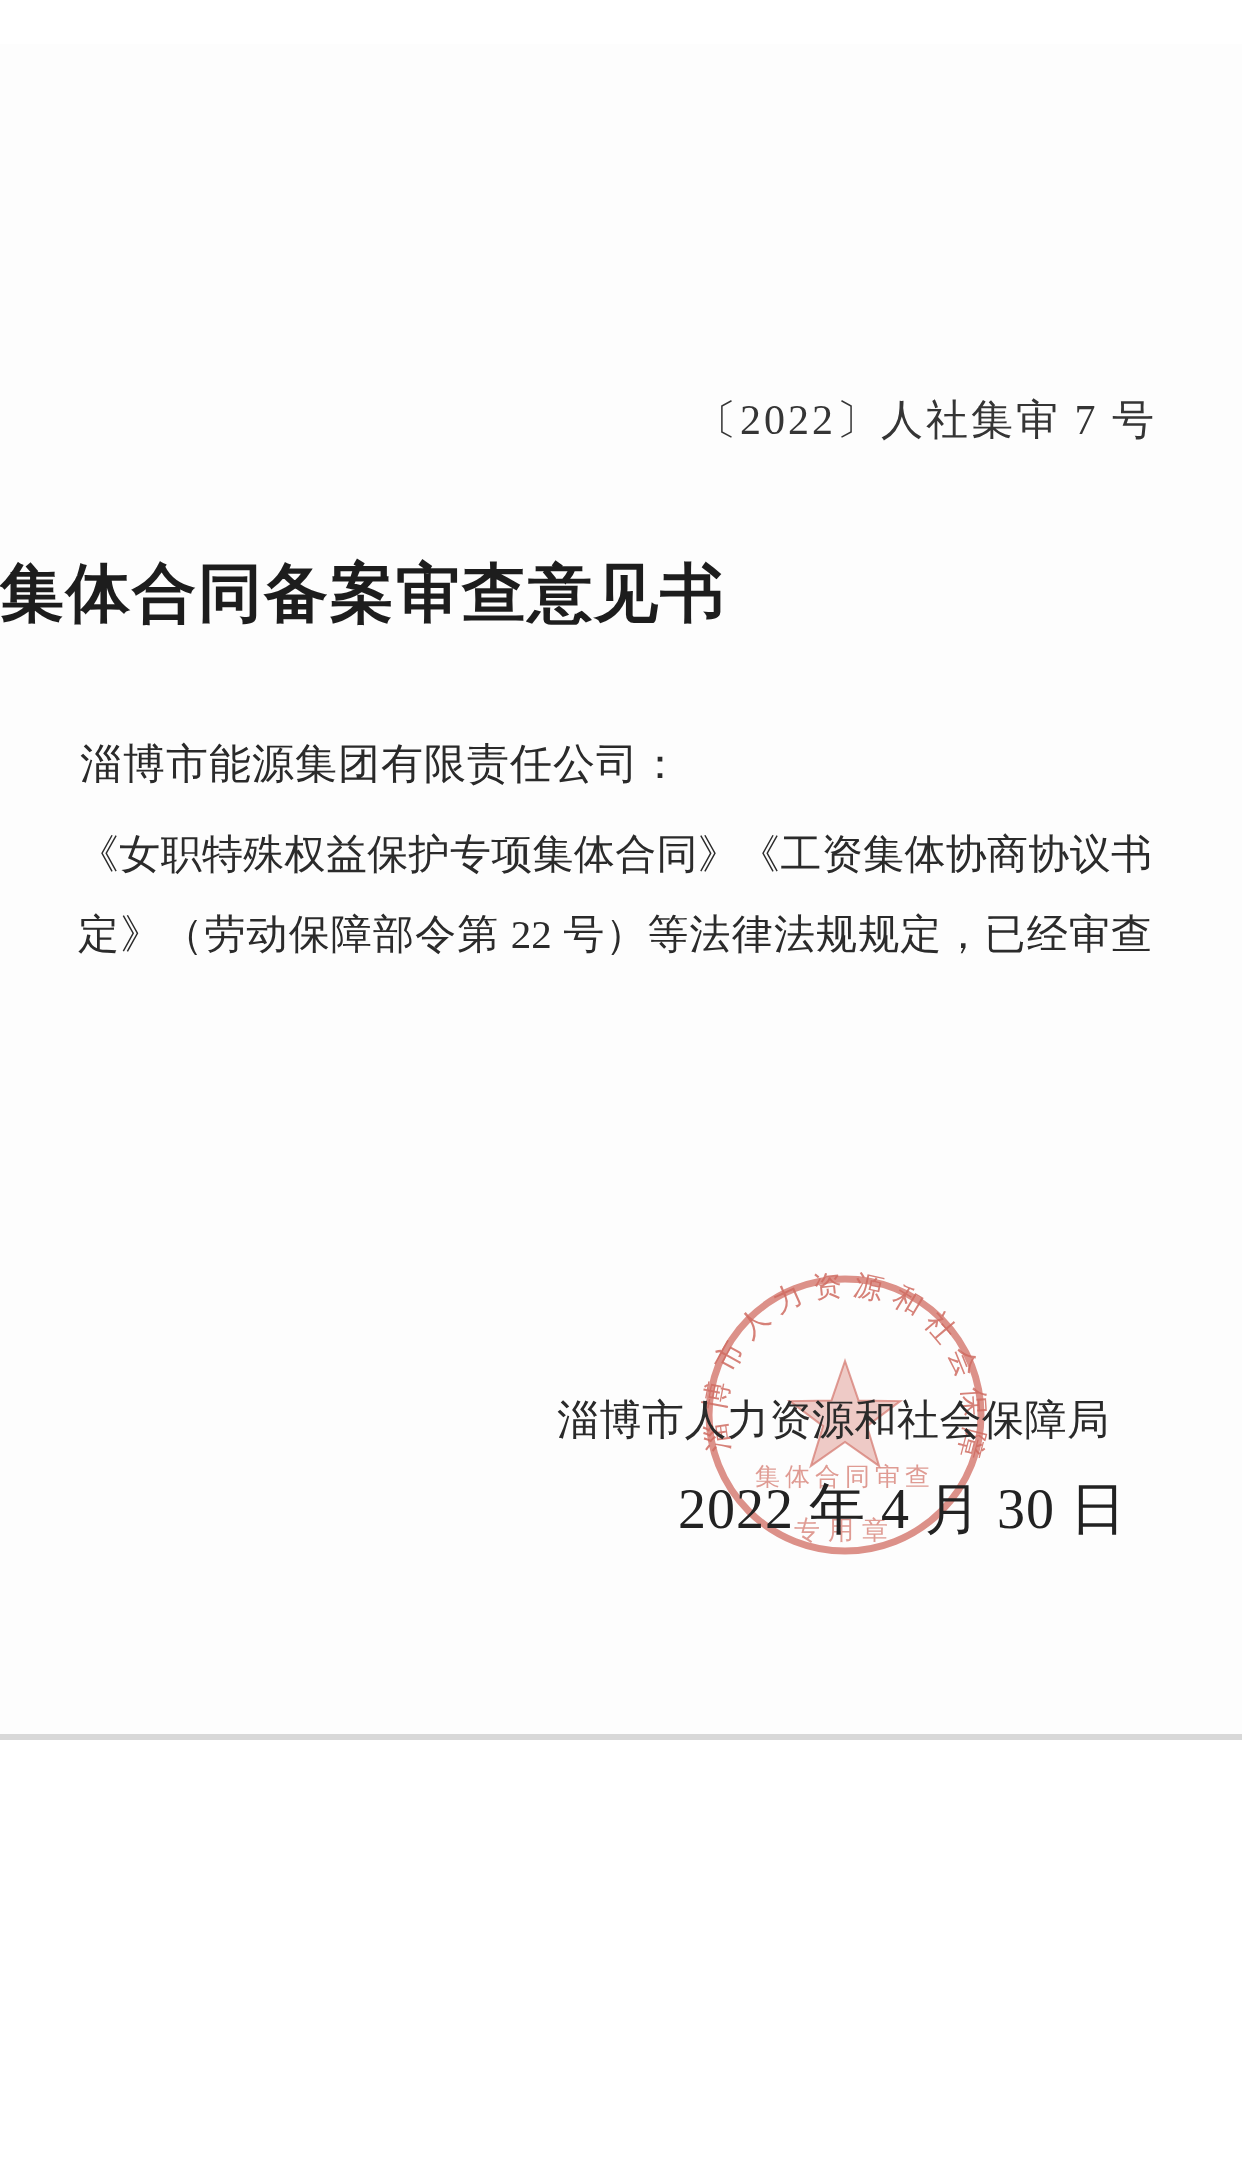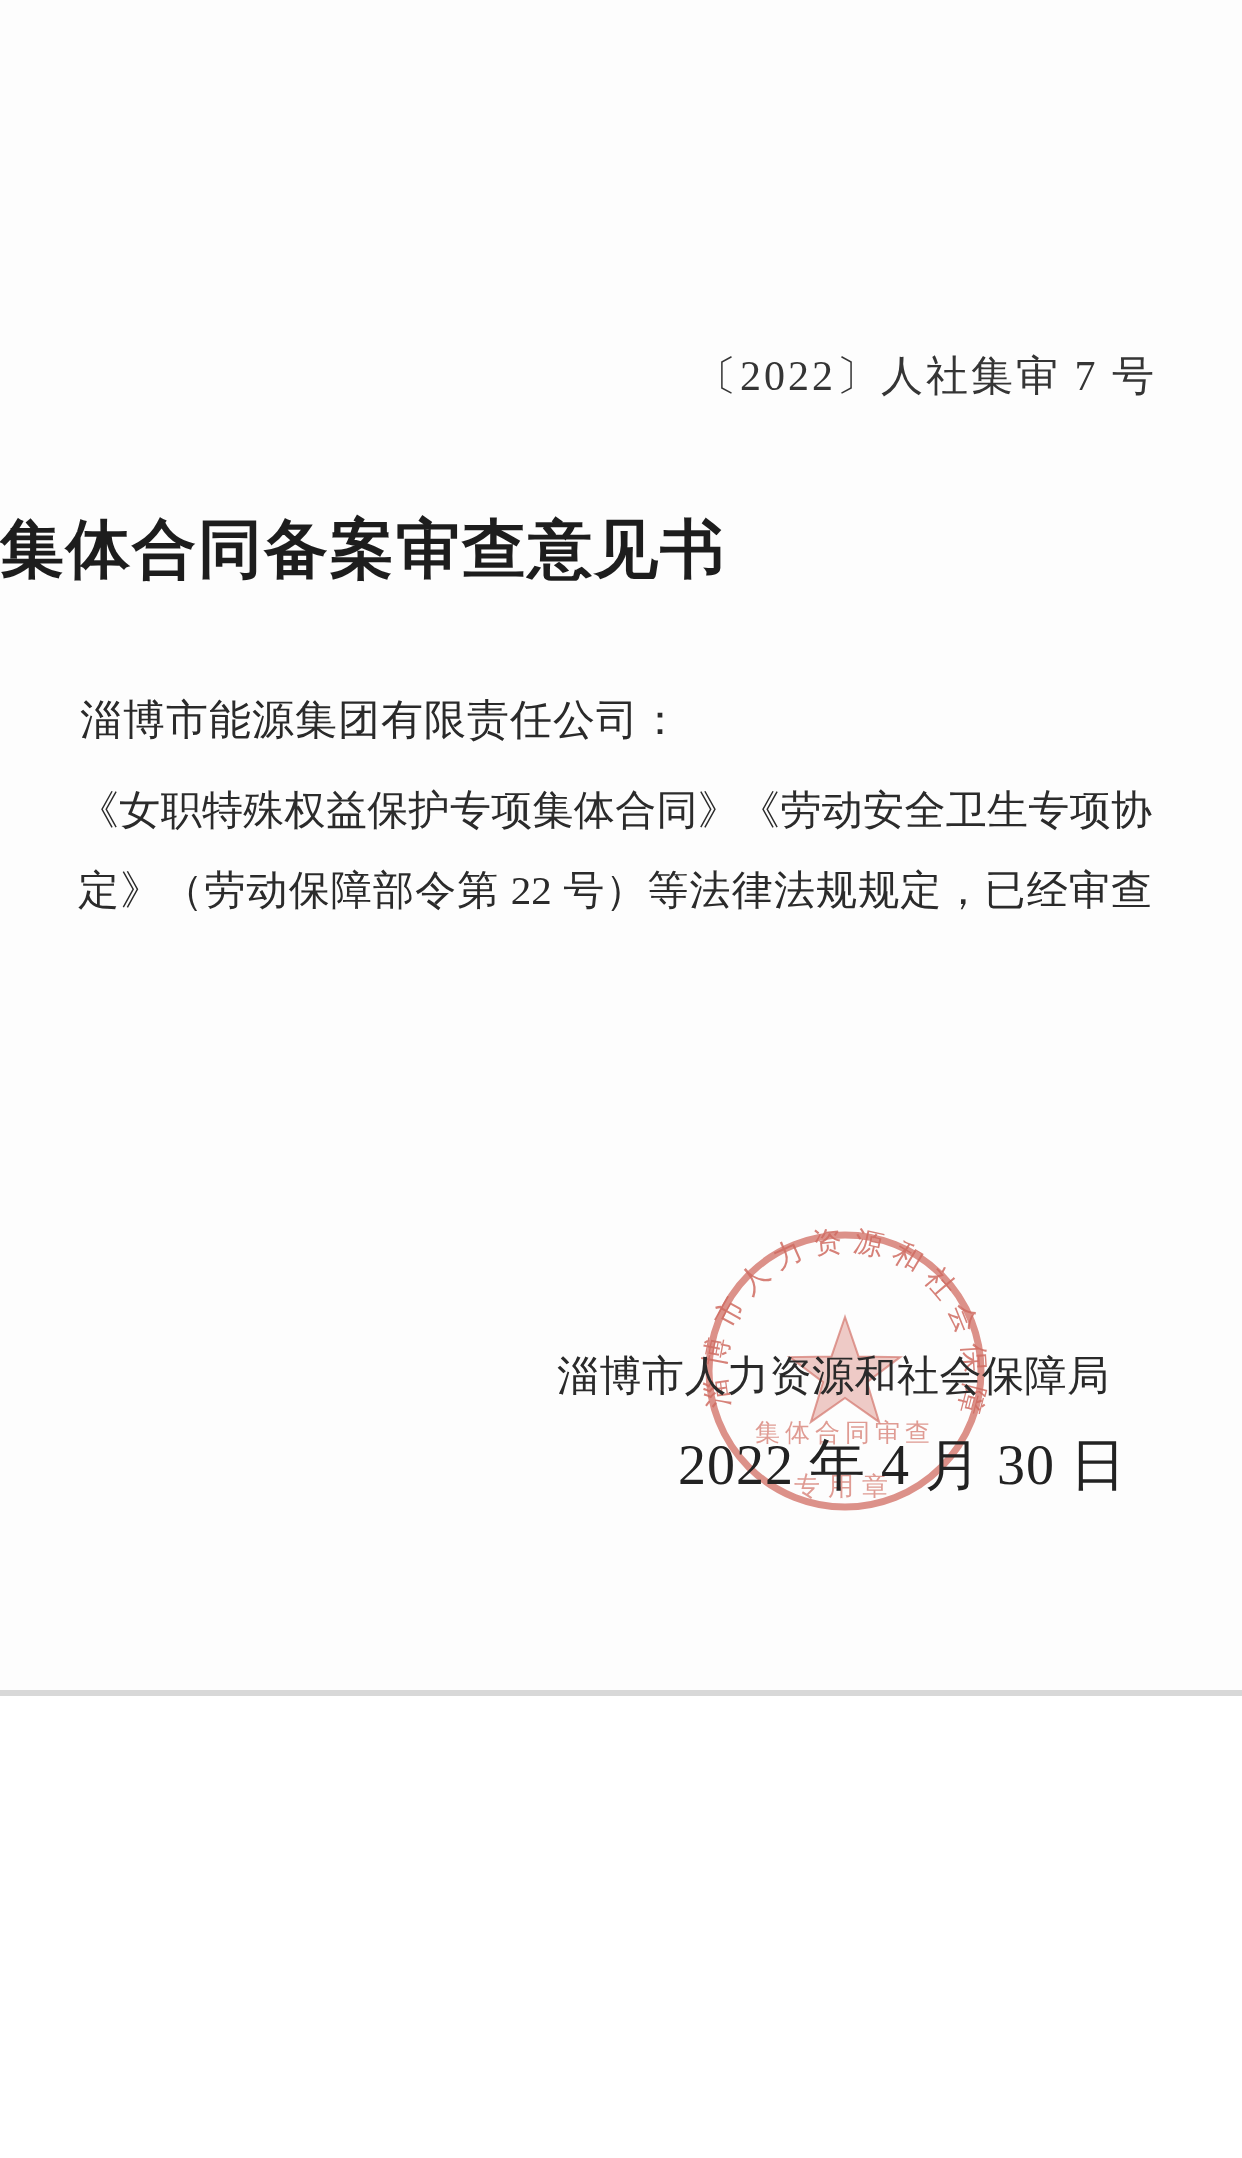--- a/index.html
+++ b/index.html
@@ -8,20 +8,21 @@
     background: #ffffff;
   }
   .page {
     position: relative;
     width: 1242px;
     height: 1696px;
     background: #fdfdfd;
     overflow: hidden;
     font-family: "Liberation Serif", "DejaVu Serif", serif;
     color: #2a2a2a;
+    margin-top: 44px;
   }
   .doc-number {
     position: absolute;
     top: 348px;
     right: 85px;
     font-size: 42px;
     letter-spacing: 3px;
     color: #353535;
     white-space: nowrap;
   }
@@ -131,21 +132,21 @@
 
 <div class="page">
 
   <div class="doc-number">〔2022〕人社集审 7 号</div>
 
   <h1 class="title">集体合同备案审查意见书</h1>
 
   <div class="greeting">淄博市能源集团有限责任公司：</div>
 
   <div class="body-text">
-    <div class="body-line just">《女职特殊权益保护专项集体合同》《劳动安全卫生专项协</div>
+    <div class="body-line just">《女职特殊权益保护专项集体合同》《工资集体协商协议书</div>
     <div class="body-line just">定》（劳动保障部令第 22 号）等法律法规规定，已经审查</div>
   </div>
 
   <svg class="seal" viewBox="0 0 292 292" xmlns="http://www.w3.org/2000/svg">
     <circle cx="146" cy="146" r="136" fill="none" stroke="#cf675c" stroke-opacity="0.8" stroke-width="7"></circle>
     <path id="sealArcPath" d="M 36 194 A 120 120 0 1 1 256 194" fill="none"></path>
     <text class="arc-text">
       <textPath href="#sealArcPath" startOffset="14">淄博市人力资源和社会保障局</textPath>
     </text>
     <polygon points="146,92 159.5,131.4 201.2,132.1 167.9,157.1 180.1,196.9 146,173 111.9,196.9 124.1,157.1 90.8,132.1 132.5,131.4" fill="#dc8b81" fill-opacity="0.5" stroke="#cf675c" stroke-opacity="0.7" stroke-width="2"></polygon>

